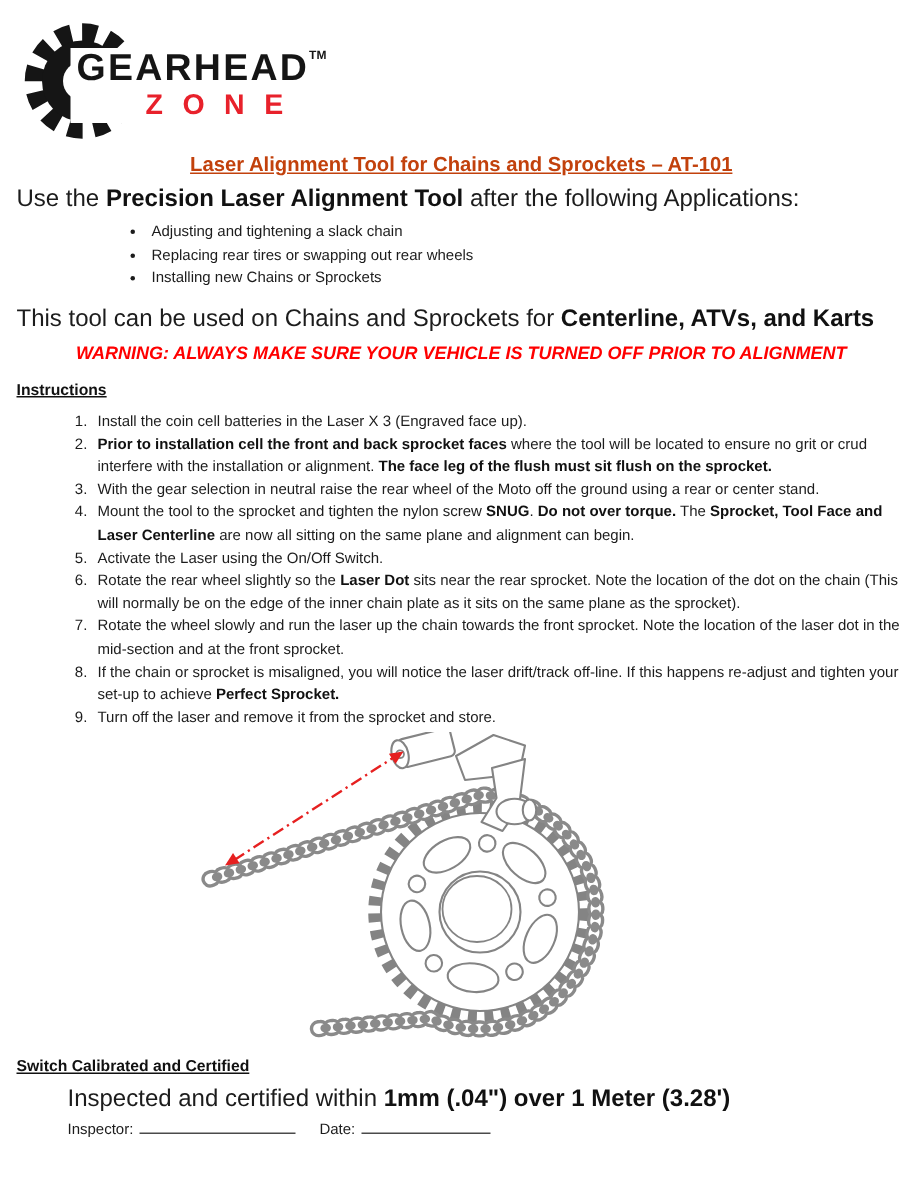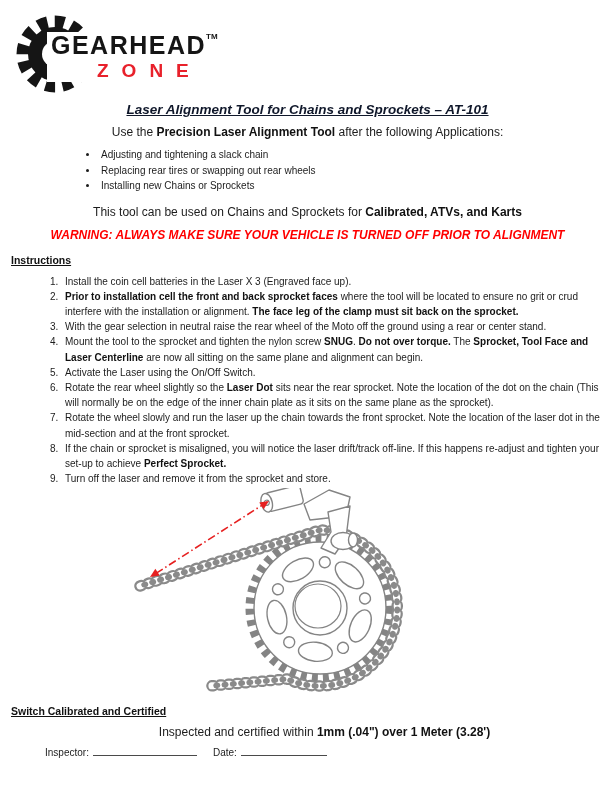--- a/index.html
+++ b/index.html
@@ -13,26 +13,26 @@
 
   
   .logo { position:relative; height:88px; }
   .gear-svg { position:absolute; left:0; top:0; }
   .logo-text { position:absolute; left:36px; top:24px; background:#fff; padding:1px 4px 2px 4px; }
   .brand { font-weight:bold; font-size:25px; letter-spacing:1.5px; color:#151515; line-height:1; }
   .tm { font-size:8px; font-weight:bold; vertical-align:top; position:relative; top:-1px; color:#151515; }
   .zone { font-weight:bold; font-size:19px; letter-spacing:13px; line-height:1; margin:3px 0 0 46px; }
 
   
-  .title { margin-top:6px; text-align:center; font-size:13.5px; font-style:italic; font-weight:bold; text-decoration:underline; color:#0f172a; }
+  .title { margin-top:6px; text-align:center; font-size:13.5px; font-weight:bold; text-decoration:underline; color:#c2410c; }
   .section-heading { font-size:10.5px; font-weight:bold; text-decoration:underline; color:#111; line-height:13px; }
   .h-app { margin-top:14px; }
   .h-instr { margin-top:11px; }
   .h-factory { margin-top:7px; }
-  .line { font-size:12px; line-height:13px;text-align:center; }
+  .line { font-size:16px; line-height:13px; }
   .intro { margin-top:9px; }
   .usage { margin-top:12px; }
   .b { font-weight:bold; color:#111; }
 
   .bullets { margin-top:8px; padding-left:88px; list-style:disc; }
   .bullets li { font-size:10px; line-height:15.5px; padding-left:2px; }
 
   .warning { margin-top:9px; text-align:center; font-size:12px; font-weight:bold; font-style:italic; line-height:15px; }
 
   .steps { margin-top:7px; padding-left:50px; }
@@ -77,28 +77,28 @@
   </header>
 
   <h1 class="title">Laser Alignment Tool for Chains and Sprockets – AT-101</h1>
 
   <p class="line intro"><span>Use the </span><span class="b">Precision Laser Alignment Tool</span><span> after the following Applications:</span></p>
   <ul class="bullets">
       <li>Adjusting and tightening a slack chain</li>
       <li>Replacing rear tires or swapping out rear wheels</li>
       <li>Installing new Chains or Sprockets</li>
     </ul>
-  <p class="line usage"><span>This tool can be used on Chains and Sprockets for </span><span class="b">Calibrated, ATVs, and Karts</span></p>
+  <p class="line usage"><span>This tool can be used on Chains and Sprockets for </span><span class="b">Centerline, ATVs, and Karts</span></p>
 
   <p class="warning" style="color: rgb(255, 0, 0);">WARNING: ALWAYS MAKE SURE YOUR VEHICLE IS TURNED OFF PRIOR TO ALIGNMENT</p>
 
   <h2 class="section-heading h-instr">Instructions</h2>
   <ol class="steps">
       <li><span>Install the coin cell batteries in the Laser X 3 (Engraved face up).</span></li>
-      <li><span class="b">Prior to installation cell the front and back sprocket faces</span><span> where the tool will be located to ensure no grit or crud interfere with the installation or alignment. </span><span class="b">The face leg of the clamp must sit back on the sprocket.</span></li>
+      <li><span class="b">Prior to installation cell the front and back sprocket faces</span><span> where the tool will be located to ensure no grit or crud interfere with the installation or alignment. </span><span class="b">The face leg of the flush must sit flush on the sprocket.</span></li>
       <li><span>With the gear selection in neutral raise the rear wheel of the Moto off the ground using a rear or center stand.</span></li>
       <li><span>Mount the tool to the sprocket and tighten the nylon screw </span><span class="b">SNUG</span><span>. </span><span class="b">Do not over torque.</span><span> The </span><span class="b">Sprocket, Tool Face and Laser Centerline</span><span> are now all sitting on the same plane and alignment can begin.</span></li>
       <li><span>Activate the Laser using the On/Off Switch.</span></li>
       <li><span>Rotate the rear wheel slightly so the </span><span class="b">Laser Dot</span><span> sits near the rear sprocket. Note the location of the dot on the chain (This will normally be on the edge of the inner chain plate as it sits on the same plane as the sprocket).</span></li>
       <li><span>Rotate the wheel slowly and run the laser up the chain towards the front sprocket. Note the location of the laser dot in the mid-section and at the front sprocket.</span></li>
       <li><span>If the chain or sprocket is misaligned, you will notice the laser drift/track off-line. If this happens re-adjust and tighten your set-up to achieve </span><span class="b">Perfect Sprocket.</span></li>
       <li><span>Turn off the laser and remove it from the sprocket and store.</span></li>
     </ol>
 
   <figure class="illustration" role="img" aria-label="Line drawing of laser alignment tool clamped to rear sprocket with red laser line running along the chain">

